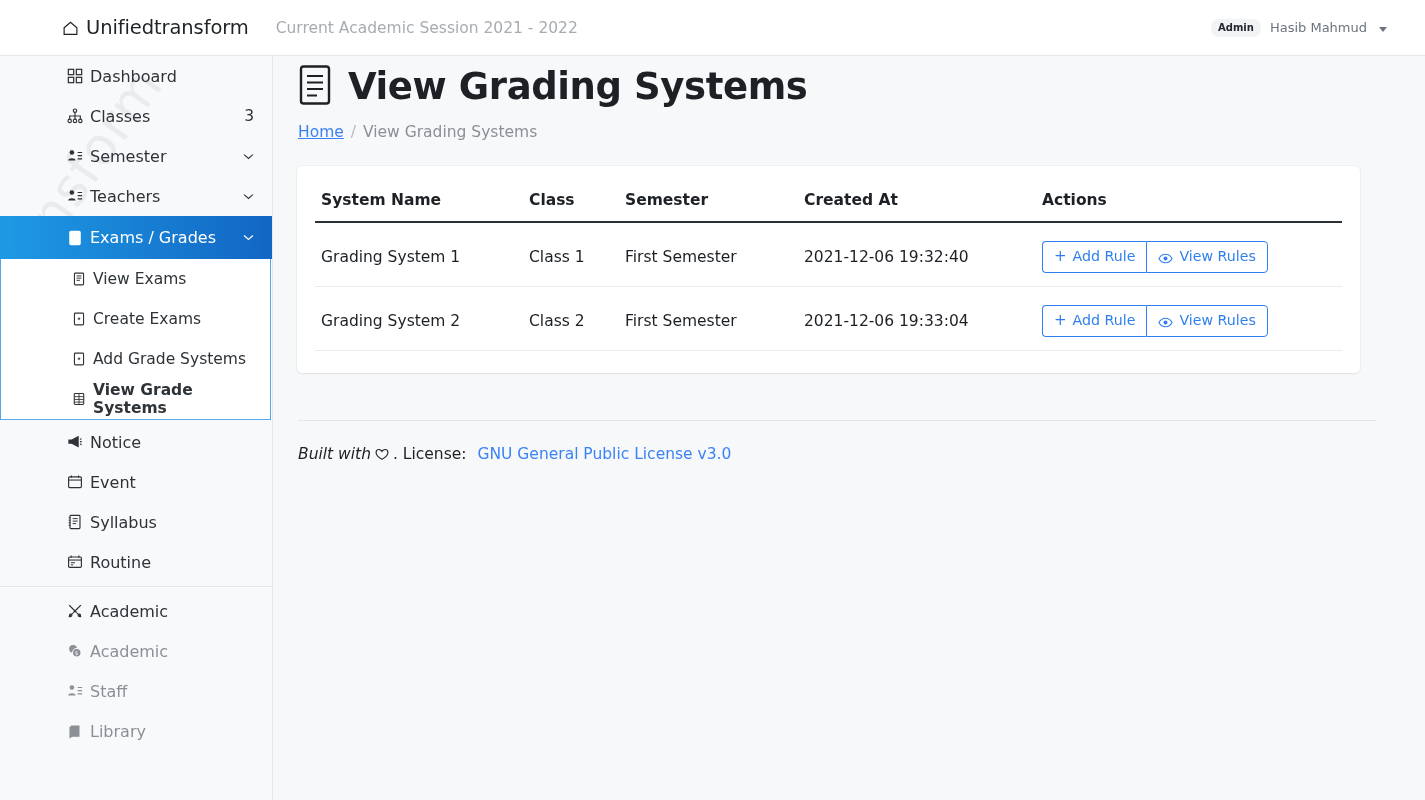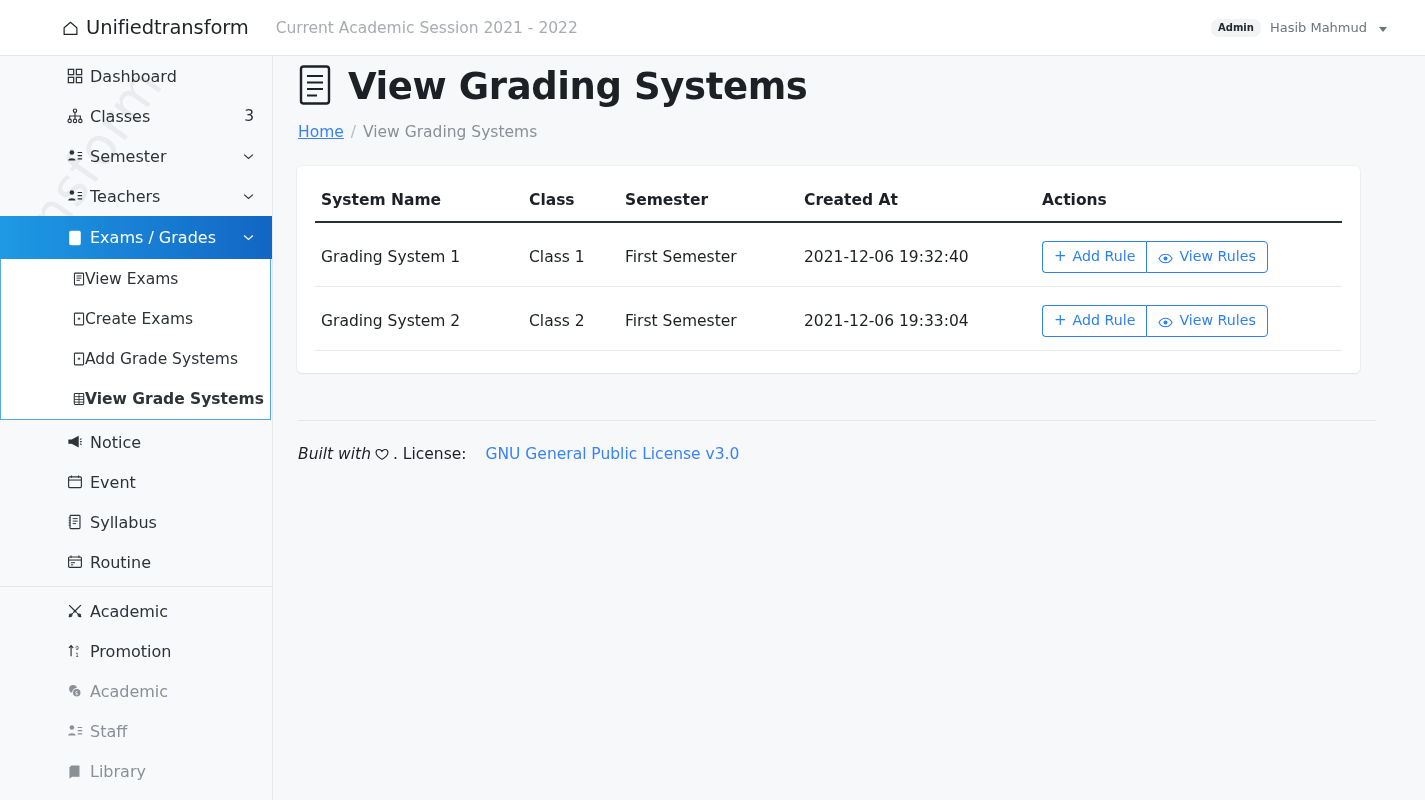--- a/index.html
+++ b/index.html
@@ -153,21 +153,21 @@
     font-size: 15.5px;
     color: #2e3338;
     position: relative;
   }
   .submenu-item .si-icon {
     position: absolute;
     left: 70px;
     width: 15px; height: 15px;
     display: flex; align-items: center; justify-content: center;
   }
-  .submenu-item .si-label { margin-left: 18px; }
+  .submenu-item .si-label { margin-left: 26px; }
   .submenu-item.current .si-label { font-weight: bold; }
 
   .menu-divider {
     height: 1px;
     background: #e3e6ea;
     margin: 4px 0 4px 0;
   }
 
   
   .main {
@@ -476,30 +476,20 @@
         <svg viewBox="0 0 18 18" width="16" height="16" fill="none" stroke="#2e3338" stroke-width="1.5">
           <path d="M2.4 2.4 L11 11 M15.6 2.4 L7 11"></path>
           <path d="M11.4 11.4 L15.8 15.8 M6.6 11.4 L2.2 15.8" stroke-width="1.5"></path>
           <circle cx="13.9" cy="13.9" r="1.4" stroke-width="1.2"></circle>
           <circle cx="4.1" cy="13.9" r="1.4" stroke-width="1.2"></circle>
         </svg>
       </span>
       <span class="mi-label">Academic</span>
     </div>
 
-    <div class="menu-item">
-      <span class="mi-icon">
-        <svg viewBox="0 0 18 18" width="16" height="16" fill="none" stroke="#2e3338" stroke-width="1.3">
-          <path d="M4.6 15 V3.2 M2.2 5.6 L4.6 3 L7 5.6"></path>
-          <text x="9.4" y="7.4" font-size="6.4" fill="#2e3338" stroke="none" font-family="DejaVu Sans, sans-serif">9</text>
-          <text x="9.4" y="15.6" font-size="6.4" fill="#2e3338" stroke="none" font-family="DejaVu Sans, sans-serif">1</text>
-        </svg>
-      </span>
-      <span class="mi-label">Promotion</span>
-    </div>
 
     <div class="menu-item muted">
       <span class="mi-icon">
         <svg viewBox="0 0 18 18" width="16" height="16" fill="none" stroke="#8b9096" stroke-width="1.3">
           <circle cx="6.8" cy="6.6" r="4.4" fill="#8b9096" stroke="none"></circle>
           <circle cx="11" cy="11" r="4.8" fill="#8b9096" stroke="#f8f9fb" stroke-width="1.2"></circle>
           <text x="11" y="13.3" font-size="6" fill="#f8f9fb" stroke="none" text-anchor="middle" font-family="DejaVu Sans, sans-serif">$</text>
         </svg>
       </span>
       <span class="mi-label">Academic</span>
@@ -613,16 +603,16 @@
   <div class="footer-rule"></div>
 
   <div class="footer">
     <span class="built">Built with</span>
     <span class="heart-icon">
       <svg viewBox="0 0 16 14" width="14" height="13" fill="none" stroke="#1d2125" stroke-width="1.25">
         <path d="M8 12.6 C8 12.6 1.2 8.4 1.2 4.6 C1.2 2.5 2.8 1.2 4.5 1.2 C6 1.2 7.3 2.2 8 3.4 C8.7 2.2 10 1.2 11.5 1.2 C13.2 1.2 14.8 2.5 14.8 4.6 C14.8 8.4 8 12.6 8 12.6 Z"></path>
       </svg>
     </span>
     <span>. License:</span>
-    <a href="#" style="margin-left:19px;">GNU General Public License v3.0</a>
+    <a href="#" style="margin-left:11px;">GNU General Public License v3.0</a>
   </div>
 
 </div>
 
 </body></html>

